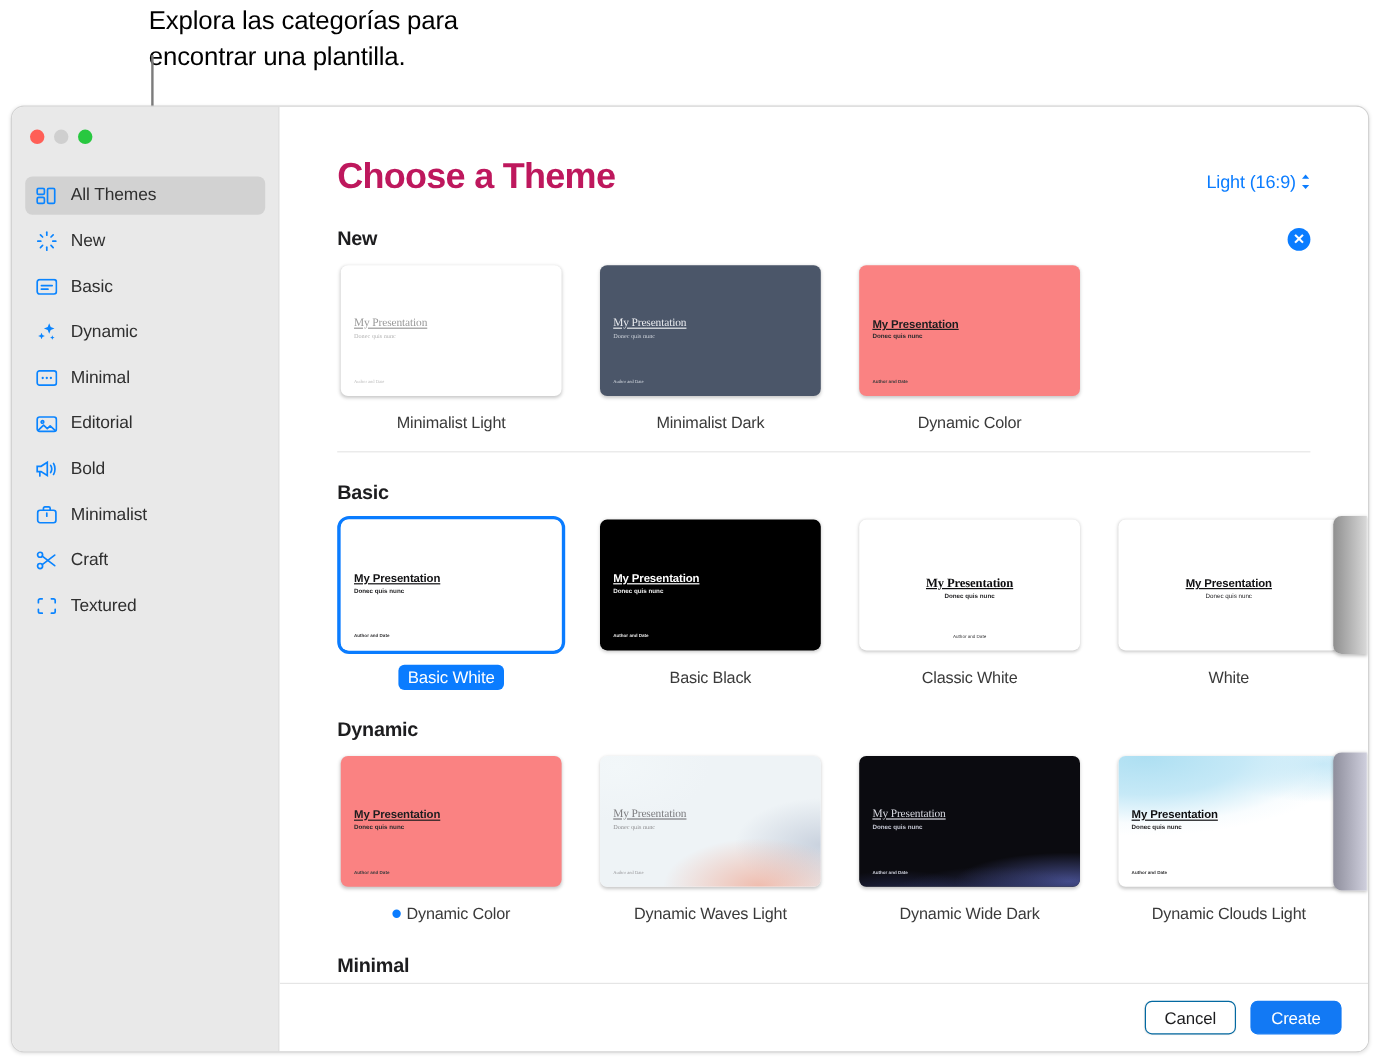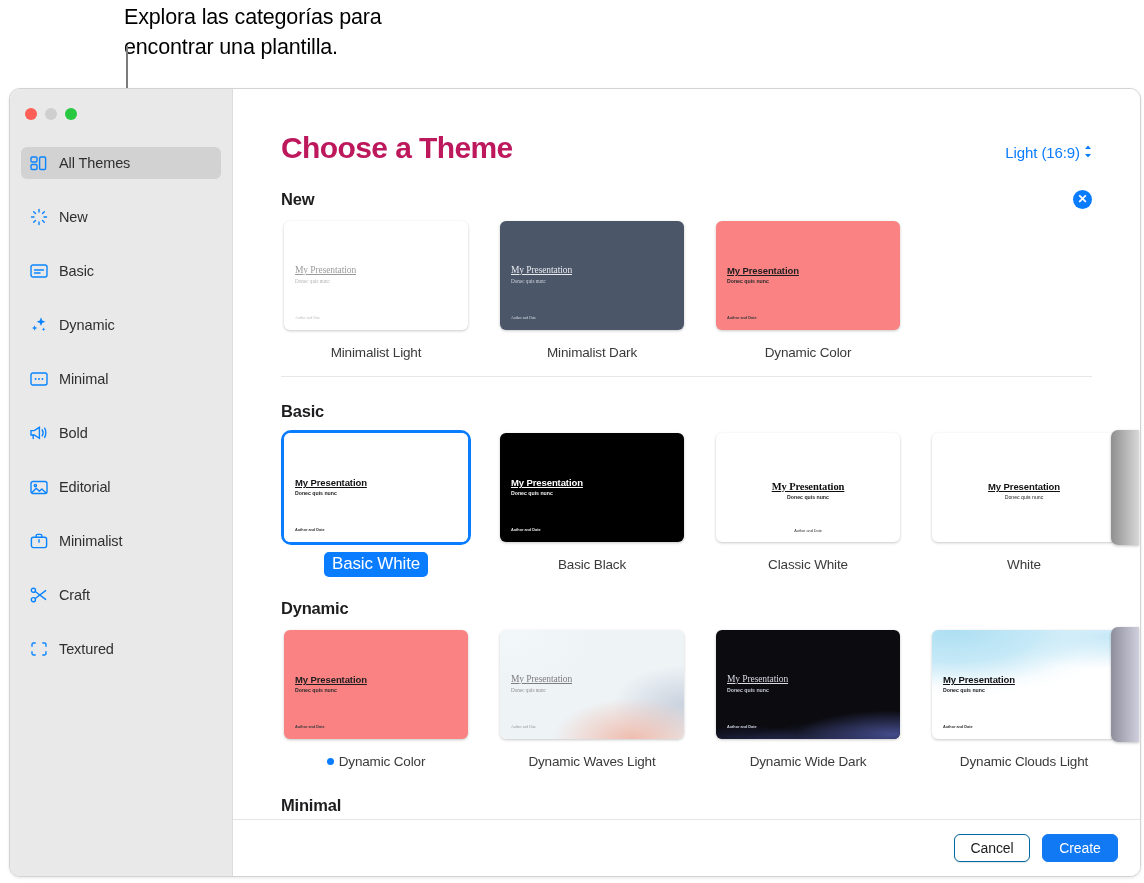--- a/index.html
+++ b/index.html
@@ -62,21 +62,21 @@
   .tl { width: 12px; height: 12px; border-radius: 50%; }
   .tl.red    { background: #ff5f57; }
   .tl.yellow { background: #cfcfcf; }
   .tl.green  { background: #28c840; }
 
   #sidebar-list { margin-top: 8px; }
   .side-item {
     display: flex;
     align-items: center;
     height: 32px;
-    margin: 0 11px 22px 11px;
+    margin: 0 11px 6px 11px;
     padding: 0 8px;
     border-radius: 6px;
     gap: 11px;
   }
   .side-item.active { background: #d2d2d2; }
   .side-item .ico {
     width: 19px; height: 19px;
     flex: 0 0 19px;
     display: flex; align-items: center; justify-content: center;
     color: #0a84ff;
@@ -224,21 +224,21 @@
   }
   .caption .dot {
     width: 7px; height: 7px; border-radius: 50%;
     background: #0a7cff; flex: 0 0 7px;
   }
   .caption .badge {
     background: #0a7cff;
     color: #fff;
     border-radius: 5px;
     padding: 2px 8px 3px 8px;
-    font-size: 17px;
+    font-size: 14px;
   }
 
   
   .peek {
     position: absolute;
     right: -47px; top: 0;
     width: 28px; height: 115px;
     border-radius: 7px 0 0 7px;
     overflow: hidden;
     box-shadow: 0 1px 3px rgba(0,0,0,0.25);
@@ -354,39 +354,39 @@
             <circle cx="5.6" cy="7" r="0.95" fill="#0a84ff" stroke="none"></circle>
             <circle cx="9" cy="7" r="0.95" fill="#0a84ff" stroke="none"></circle>
             <circle cx="12.4" cy="7" r="0.95" fill="#0a84ff" stroke="none"></circle>
           </svg>
         </span>
         <span class="lbl">Minimal</span>
       </div>
 
       <div class="side-item">
         <span class="ico">
+          <svg width="18" height="15" viewBox="0 0 18 15" fill="none" stroke="#0a84ff" stroke-width="1.4">
+            <rect x="1" y="1.5" width="16" height="12" rx="2"></rect>
+            <circle cx="5.4" cy="5.6" r="1.1"></circle>
+            <path d="M2.2 12.3l4.1-4.1 3.1 3 2.4-2.3 4.1 3.8" stroke-linecap="round" stroke-linejoin="round"></path>
+          </svg>
+        </span>
+        <span class="lbl">Editorial</span>
+      </div>
+
+      <div class="side-item">
+        <span class="ico">
           <svg width="19" height="16" viewBox="0 0 19 16" fill="none" stroke="#0a84ff" stroke-width="1.4" stroke-linecap="round">
             <path d="M2 5.6h3.2L10.4 2.3v11L5.2 10H2z"></path>
             <line x1="4.2" y1="10.3" x2="4.2" y2="13.6"></line>
             <path d="M13.2 4.8c1 1.6 1 4.4 0 6"></path>
             <path d="M15.6 3.2c1.6 2.4 1.6 6.8 0 9.2"></path>
           </svg>
         </span>
         <span class="lbl">Bold</span>
-      </div>
-
-      <div class="side-item">
-        <span class="ico">
-          <svg width="18" height="15" viewBox="0 0 18 15" fill="none" stroke="#0a84ff" stroke-width="1.4">
-            <rect x="1" y="1.5" width="16" height="12" rx="2"></rect>
-            <circle cx="5.4" cy="5.6" r="1.1"></circle>
-            <path d="M2.2 12.3l4.1-4.1 3.1 3 2.4-2.3 4.1 3.8" stroke-linecap="round" stroke-linejoin="round"></path>
-          </svg>
-        </span>
-        <span class="lbl">Editorial</span>
       </div>
 
       <div class="side-item">
         <span class="ico">
           <svg width="18" height="16" viewBox="0 0 18 16" fill="none" stroke="#0a84ff" stroke-width="1.4">
             <rect x="1.4" y="4.2" width="15.2" height="10.4" rx="2"></rect>
             <path d="M6.2 4.2V2.6a1.2 1.2 0 011.2-1.2h3.2a1.2 1.2 0 011.2 1.2v1.6"></path>
             <line x1="9" y1="6.6" x2="9" y2="9.2" stroke-linecap="round"></line>
           </svg>
         </span>

